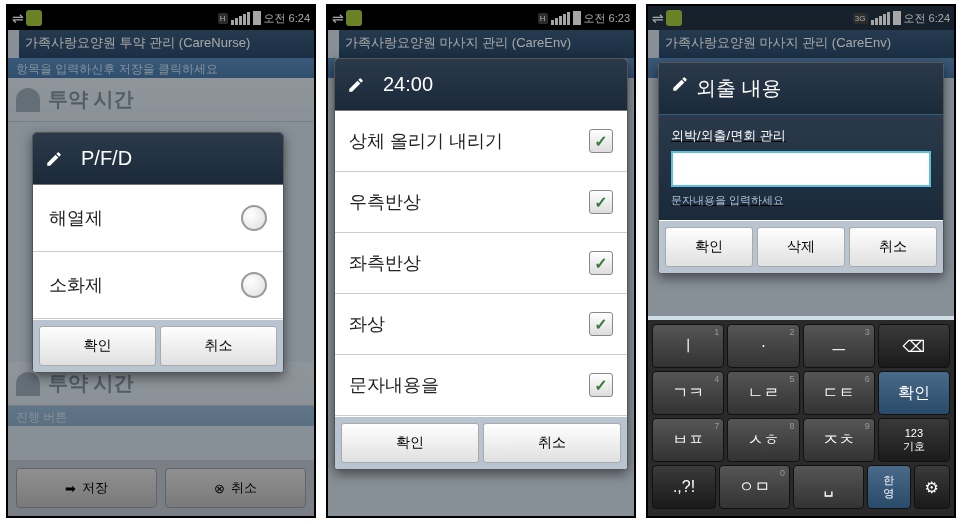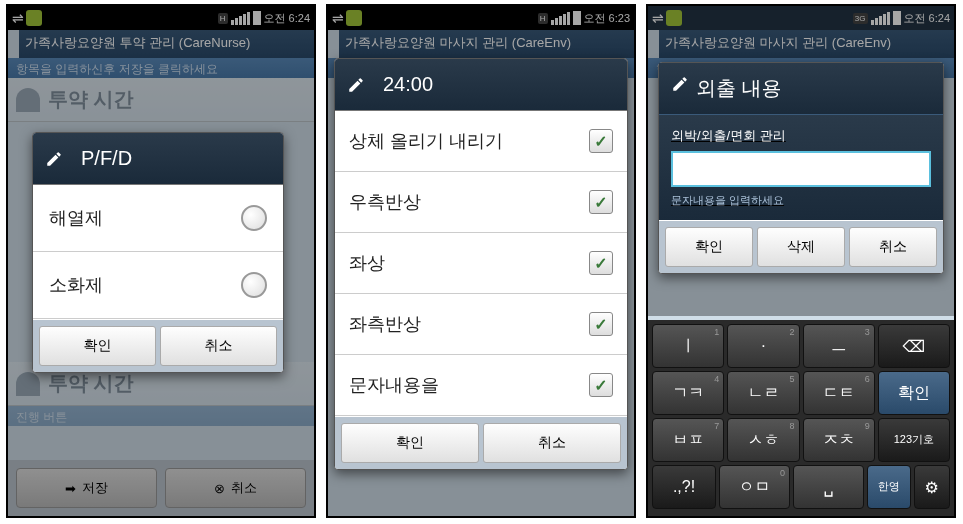--- a/index.html
+++ b/index.html
@@ -62,21 +62,21 @@
     .input-hint { color: #aac0d8; font-size: 11px; text-align: left; margin-top: 6px; }
     .input-dialog-header { background: linear-gradient(#2a3a4a, #1a2a3a); color: #fff; padding: 12px; display: flex; align-items: flex-start; gap: 7px; border-bottom: 1px solid #3a5a7a; }
     
     
     .keyboard { position: absolute; bottom: 0; left: 0; right: 0; background: #2a2a2a; padding: 4px; }
     .kbd-row { display: flex; gap: 3px; margin-bottom: 3px; }
     .key { flex: 1; height: 44px; background: linear-gradient(#555, #333); border: 1px solid #111; border-radius: 4px; color: #fff; display: flex; align-items: center; justify-content: center; font-size: 16px; position: relative; cursor: pointer; }
     .key-small-label { position: absolute; top: 2px; right: 4px; font-size: 9px; color: #999; }
     .key-action { background: linear-gradient(#4a6a8a, #2a4a6a); }
     .key-dark { background: linear-gradient(#3a3a3a, #1a1a1a); }
-    .key-stack { flex-direction: row; font-size: 11px; line-height: 1.2; }
+    .key-stack { flex-direction: column; font-size: 11px; line-height: 1.2; }
     
     
     .footer-bar { position: absolute; bottom: 0; left: 0; right: 0; background: #bbc4cc; padding: 8px; display: flex; gap: 8px; }
     .footer-btn { flex: 1; height: 40px; background: linear-gradient(#ddd, #bbb); border: 1px solid #999; border-radius: 4px; display: flex; align-items: center; justify-content: center; gap: 6px; font-size: 13px; }
     
     .overlay { position: absolute; inset: 0; background: rgba(0,0,0,0.35); }
     .status-bar2 { background: #223344; }
   </style>
 </head>
 <body>
@@ -191,25 +191,25 @@
     <div class="check-list">
       <div class="check-item">
         <span>상체 올리기 내리기</span>
         <div class="checkbox checked"></div>
       </div>
       <div class="check-item">
         <span>우측반상</span>
         <div class="checkbox checked"></div>
       </div>
       <div class="check-item">
+        <span>좌측반상</span>
+        <div class="checkbox checked"></div>
+      </div>
+      <div class="check-item">
         <span>좌상</span>
-        <div class="checkbox checked"></div>
-      </div>
-      <div class="check-item">
-        <span>좌측반상</span>
         <div class="checkbox checked"></div>
       </div>
       <div class="check-item">
         <span>문자내용을</span>
         <div class="checkbox checked"></div>
       </div>
     </div>
     <div class="dialog-buttons">
       <div class="dialog-btn">확인</div>
       <div class="dialog-btn">취소</div>

